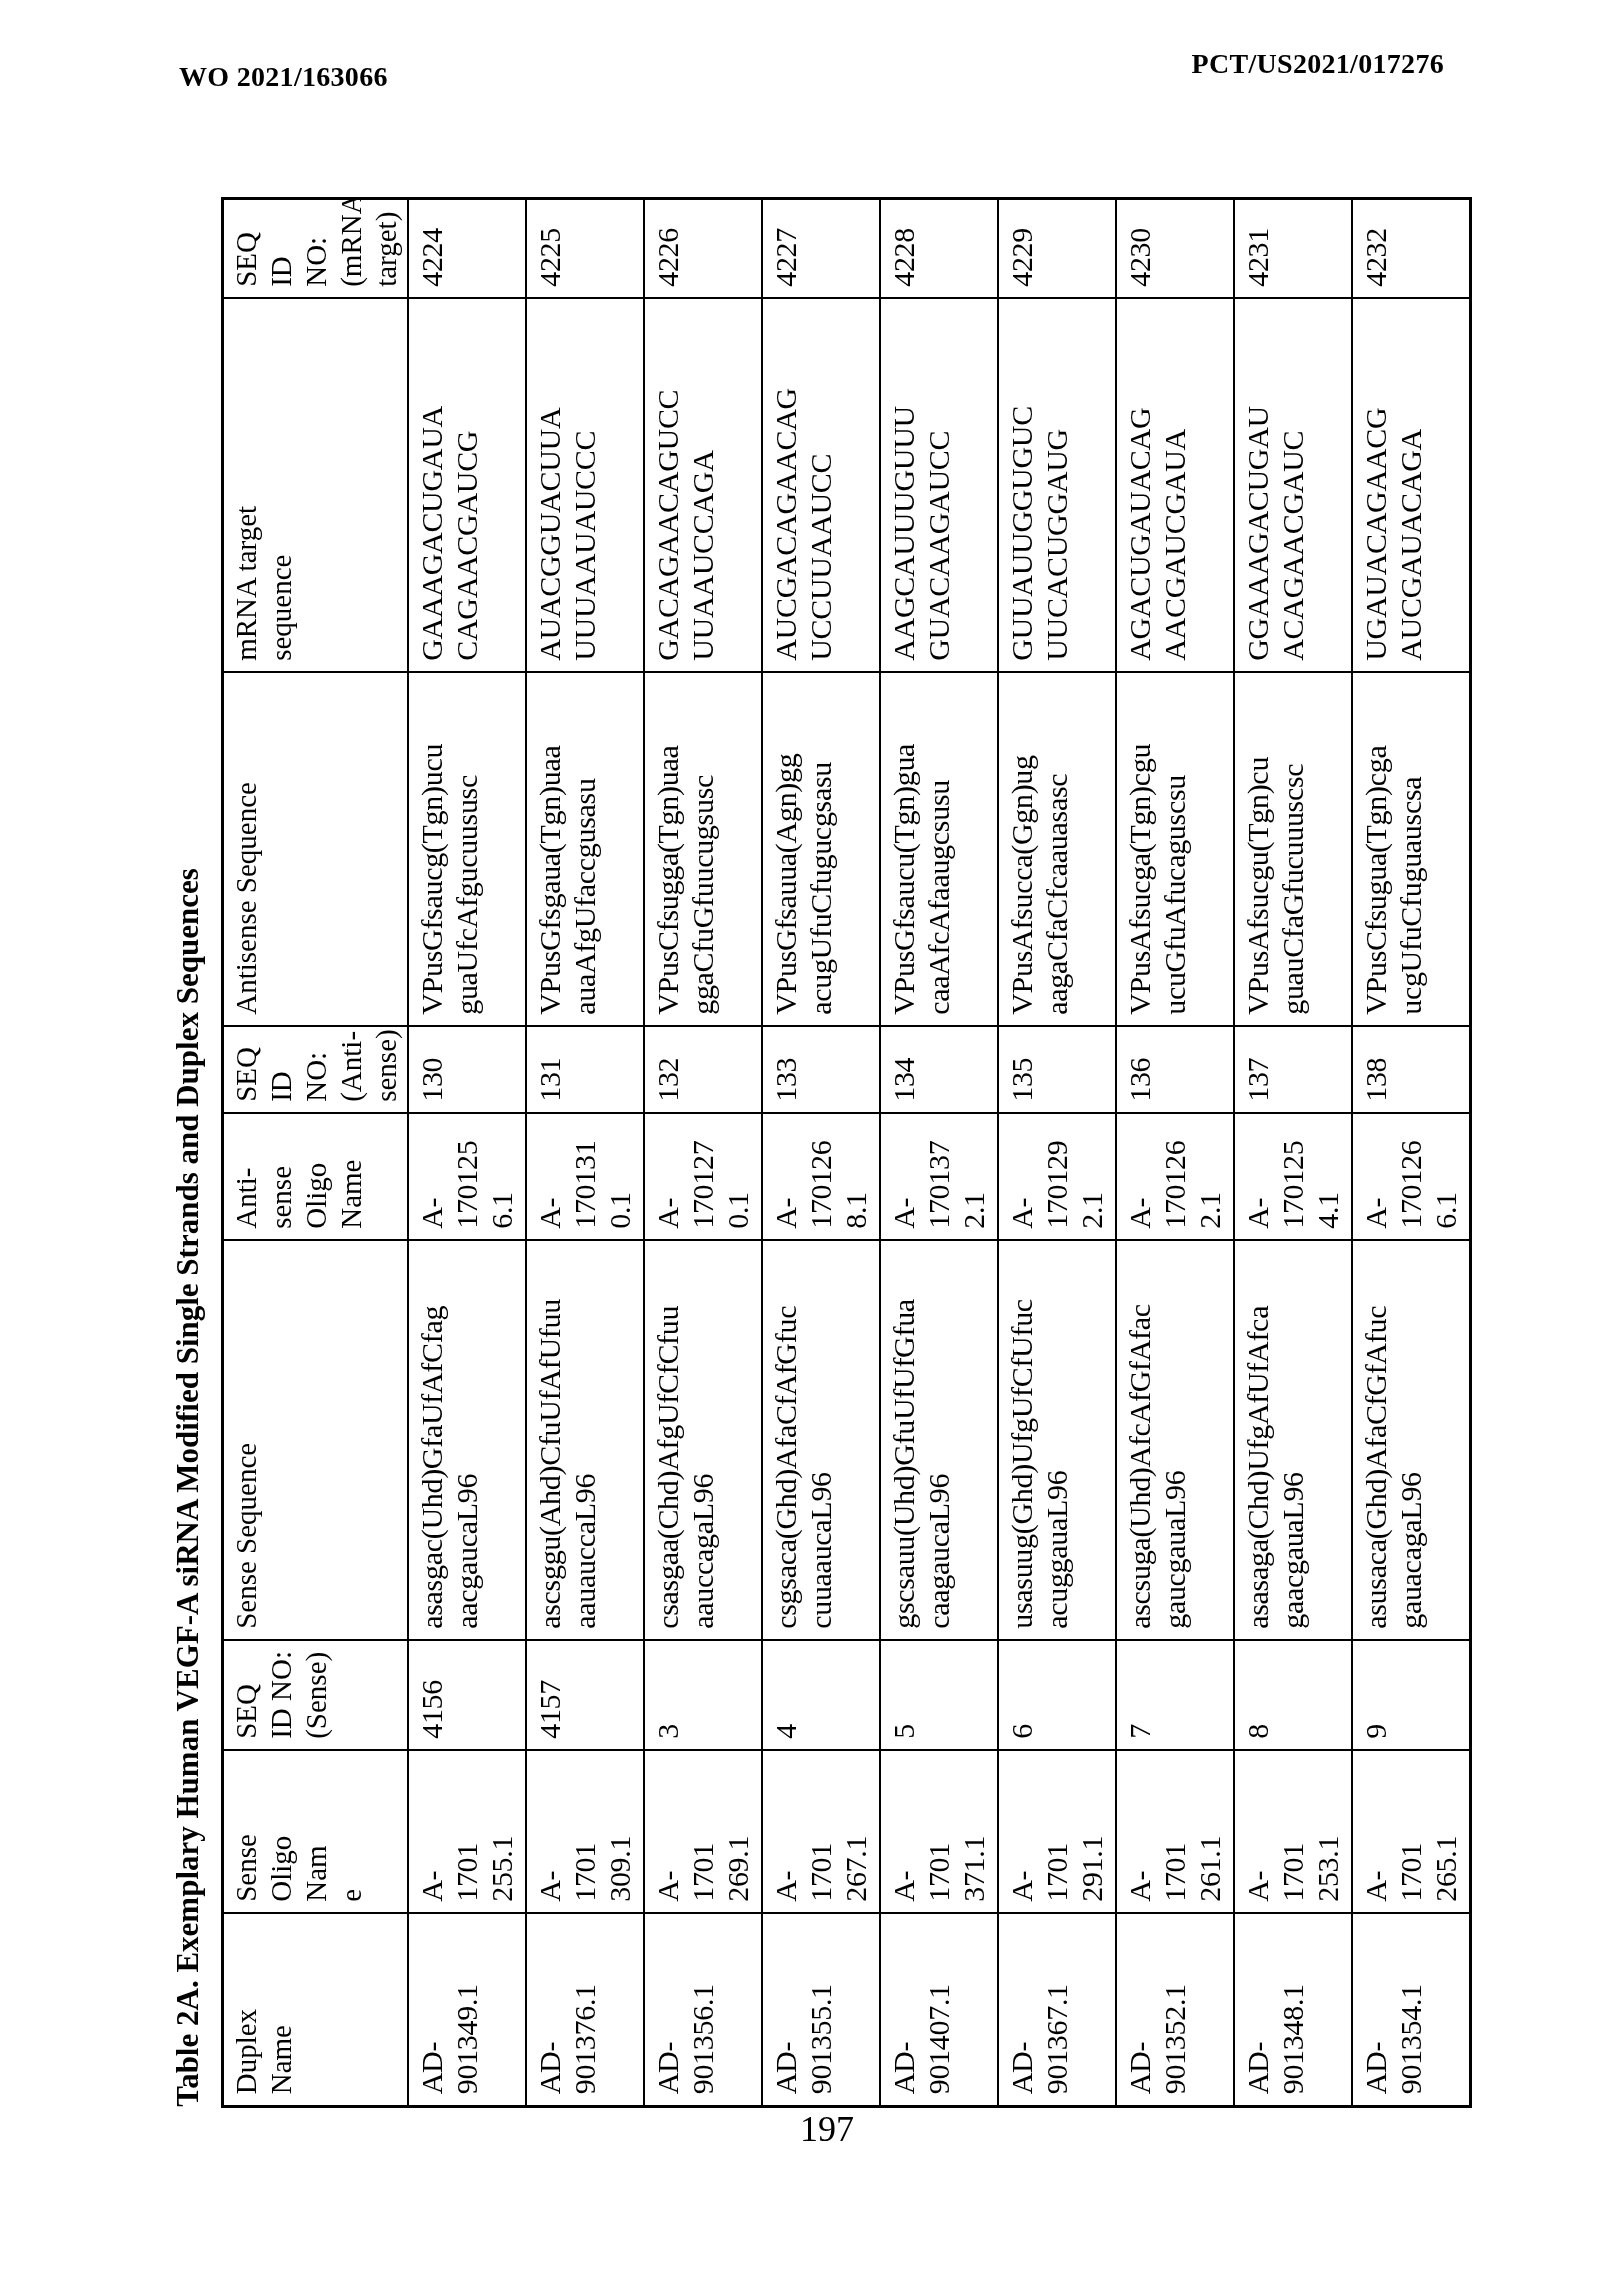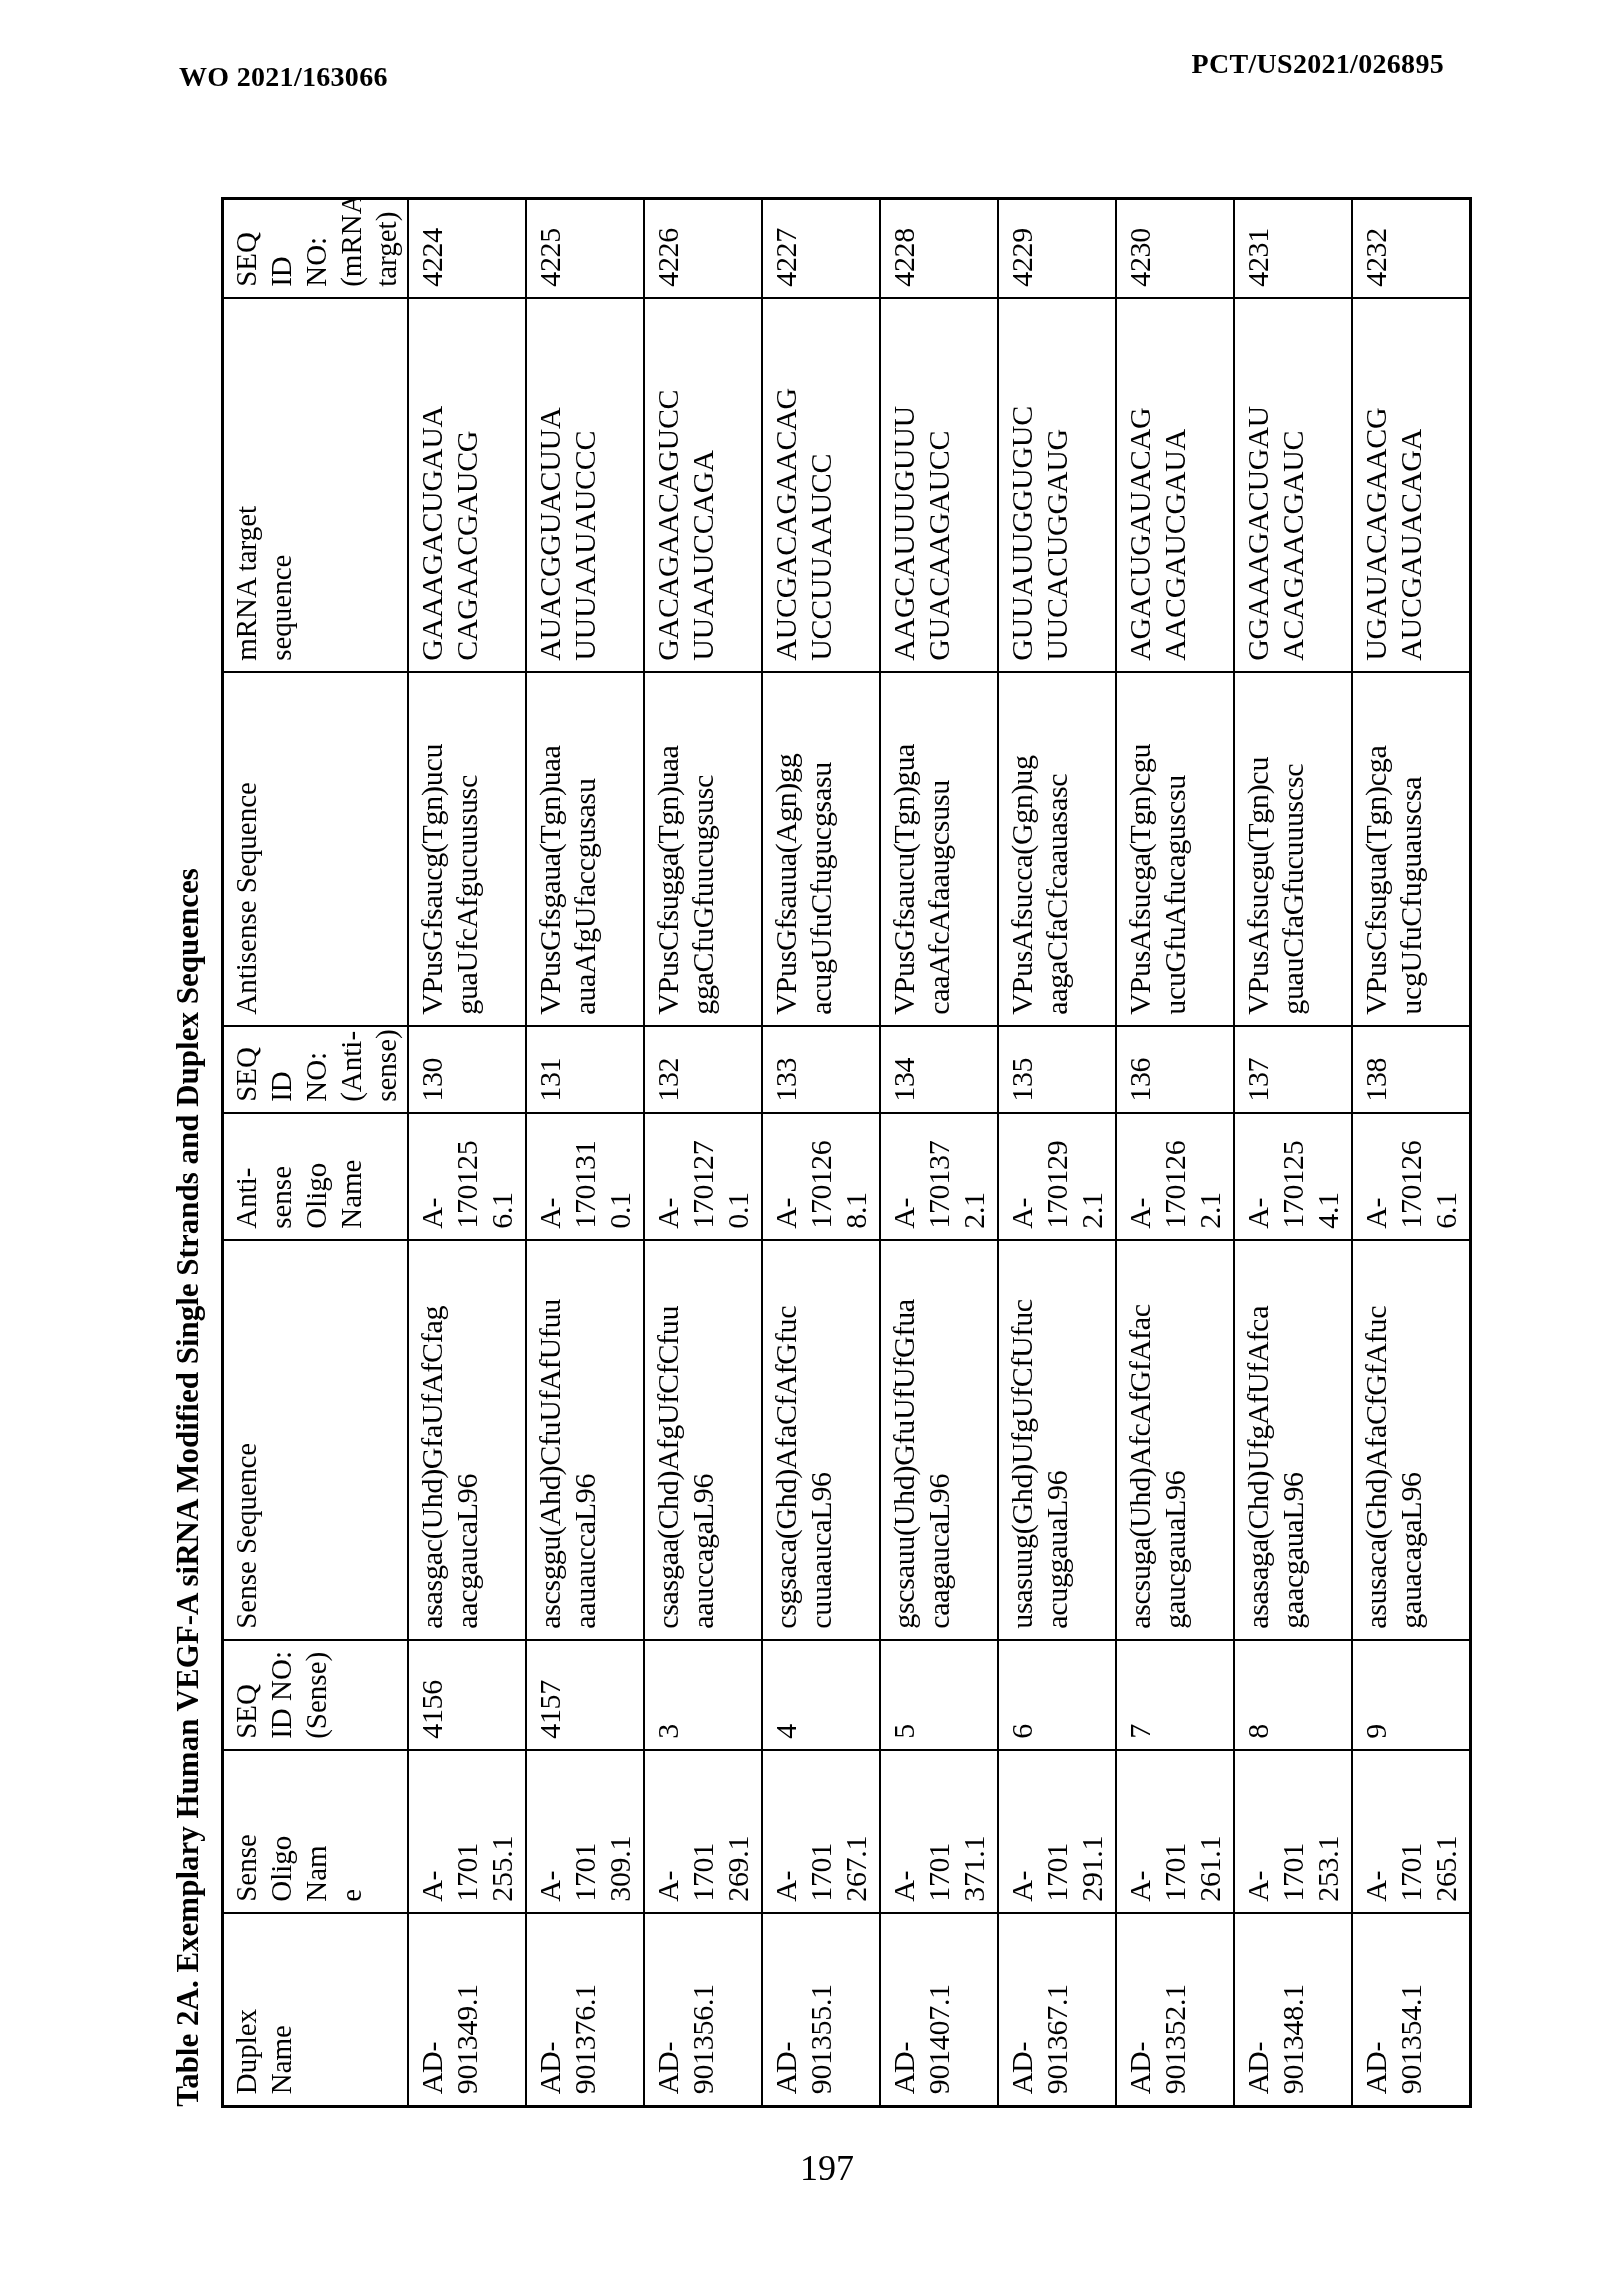--- a/index.html
+++ b/index.html
@@ -35,21 +35,20 @@
     letter-spacing: 0.3px;
     white-space: nowrap;
   }
   .page-number {
     position: absolute;
     left: 767px;
     top: 2108px;
     width: 120px;
     text-align: center;
     font-size: 36px;
-    margin-top: 39px;
   }
   
   .rotated-block {
     position: absolute;
     left: 170px;
     top: 200px;
     width: 1908px;
     height: 1208px;
     transform: rotate(-90deg) translateX(-1908px);
     transform-origin: top left;
@@ -96,21 +95,21 @@
   col.c7 { width: 374px; }
   col.c8 { width: 100px; }
 </style>
 </head>
 <body>
 
 <div class="page">
 
   <div class="doc-header-left">WO 2021/163066</div>
 
-  <div class="doc-header-right">PCT/US2021/026895</div>
+  <div class="doc-header-right">PCT/US2021/017276</div>
 
   <div class="rotated-block">
     <p class="table-title">Table 2A. Exemplary Human VEGF-A siRNA Modified Single Strands and Duplex Sequences</p>
 
     <table class="sirna">
       <colgroup>
         <col class="c0">
           <col class="c1">
           <col class="c2">
           <col class="c3">

